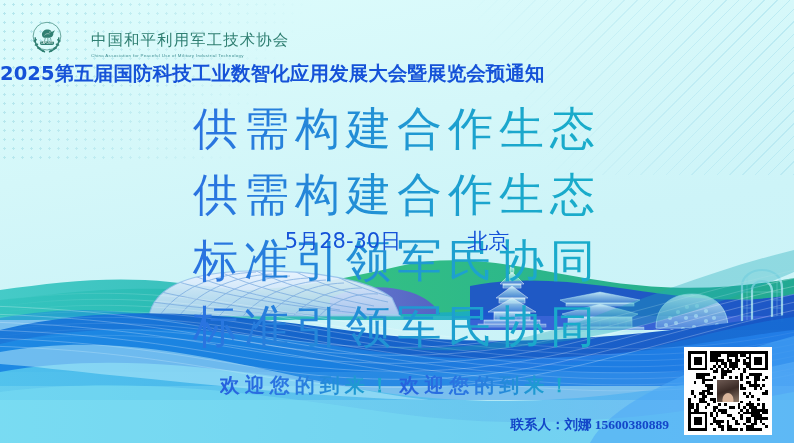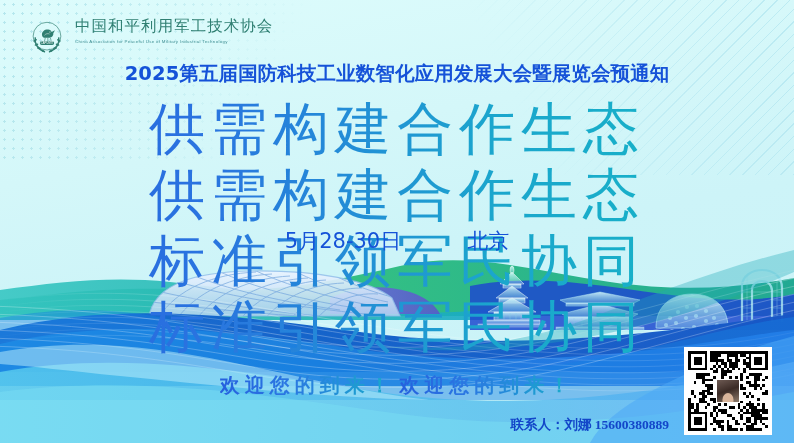--- a/index.html
+++ b/index.html
@@ -38,51 +38,51 @@
         rgba(120,200,225,.30) 0px, rgba(120,200,225,.30) 1px,
         transparent 1px, transparent 9px);
     -webkit-mask-image:linear-gradient(245deg, rgba(0,0,0,.95) 0%, rgba(0,0,0,.55) 45%, rgba(0,0,0,0) 80%);
             mask-image:linear-gradient(245deg, rgba(0,0,0,.95) 0%, rgba(0,0,0,.55) 45%, rgba(0,0,0,0) 80%);
     pointer-events:none;
   }
 
   
   .logo-block {
     position:absolute; left:26px; top:16px;
-    display:flex; align-items:flex-start; gap:7px;
+    display:flex; align-items:flex-end; gap:23px;
     z-index:6;
   }
   .logo-mark { width:42px; height:42px; flex:0 0 42px; }
   .logo-text { display:flex; flex-direction:column; justify-content:center; }
   .logo-cn { height:20px; }
   .logo-en {
     font-size:4.4px; letter-spacing:.32px;
     color:#3f8f93; white-space:nowrap;
     margin-top:3px; font-family:"Liberation Sans", sans-serif;
   }
 
   
   .notice-title {
     position:absolute; top:60px; left:0; width:100%;
-    text-align:center; z-index:6;
+    text-align:left; z-index:6;
     font-size:19.5px; font-weight:bold;
     letter-spacing:.1px;
     color:#1552d8;
     font-family:"DejaVu Sans","Liberation Sans",sans-serif;
     white-space:nowrap;
   }
 
   .headline-wrap {
     position:absolute; left:0; top:96px; width:100%;
     z-index:6; text-align:center;
   }
   .headline {
     position:relative;
     display:block;
-    font-size:56px;
+    font-size:45px;
     font-weight:500;
     letter-spacing:6px;
     line-height:66px;
     white-space:nowrap;
     font-family:"DejaVu Sans","Liberation Sans",sans-serif;
     background:linear-gradient(95deg,#2560de 0%,#2a74e0 26%,#1ba6cd 62%,#14b9c4 100%);
     -webkit-background-clip:text;
             background-clip:text;
     color:transparent;
     -webkit-text-fill-color:transparent;

